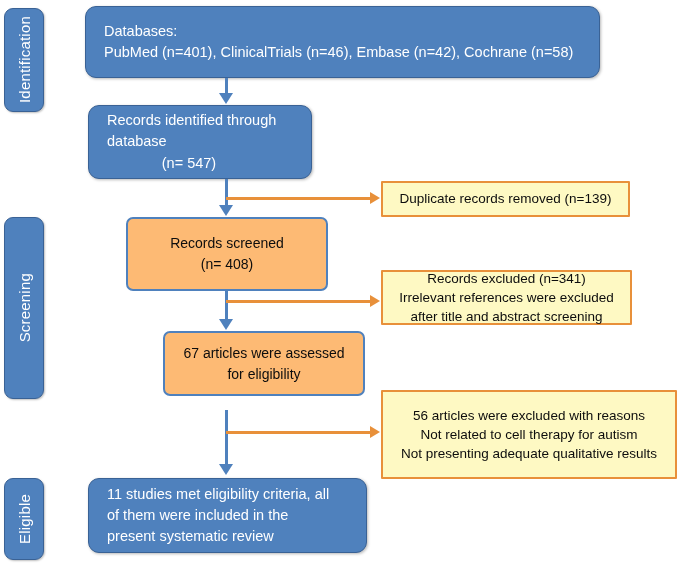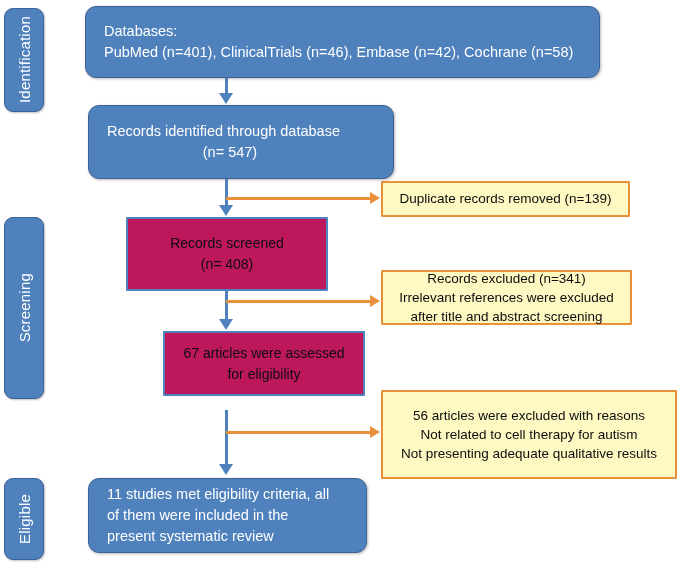--- a/index.html
+++ b/index.html
@@ -50,23 +50,23 @@
     box-sizing: border-box;
     display: flex;
     flex-direction: column;
     justify-content: center;
   }
   .blue-box .line { display: block; }
 
   
   .white-box {
     position: absolute;
-    background: #be185d;
+    background: #fdba74;
     border: 2px solid #4f81bd;
-    border-radius: 1px;
+    border-radius: 7px;
     color: #0d0d0d;
     font-size: 14px;
     line-height: 1.5;
     box-sizing: border-box;
     display: flex;
     flex-direction: column;
     justify-content: center;
     align-items: center;
     text-align: center;
   }
@@ -139,21 +139,21 @@
   <div class="blue-box pad-l" style="left:85px; top:6px; width:515px; height:72px;">
     <span class="line">Databases:</span>
     <span class="line">PubMed (n=401), ClinicalTrials (n=46), Embase (n=42), Cochrane (n=58)</span>
   </div>
 
   <div class="conn">
     <div class="v-line" style="left:225px; top:78px; height:20px;"></div>
     <div class="v-arrow" style="left:219px; top:93px;"></div>
   </div>
 
-  <div class="blue-box pad-l" style="left:88px; top:105px; width:306px; height:74px;">
+  <div class="blue-box pad-l" style="left:88px; top:105px; width:224px; height:74px;">
     <span class="line">Records identified through database</span>
     <span class="line" style="text-align:center; padding-right:40px;">(n= 547)</span>
   </div>
 
   <div class="conn">
     <div class="v-line" style="left:225px; top:179px; height:28px;"></div>
     <div class="v-arrow" style="left:219px; top:205px;"></div>
   </div>
 
   <div class="conn">

